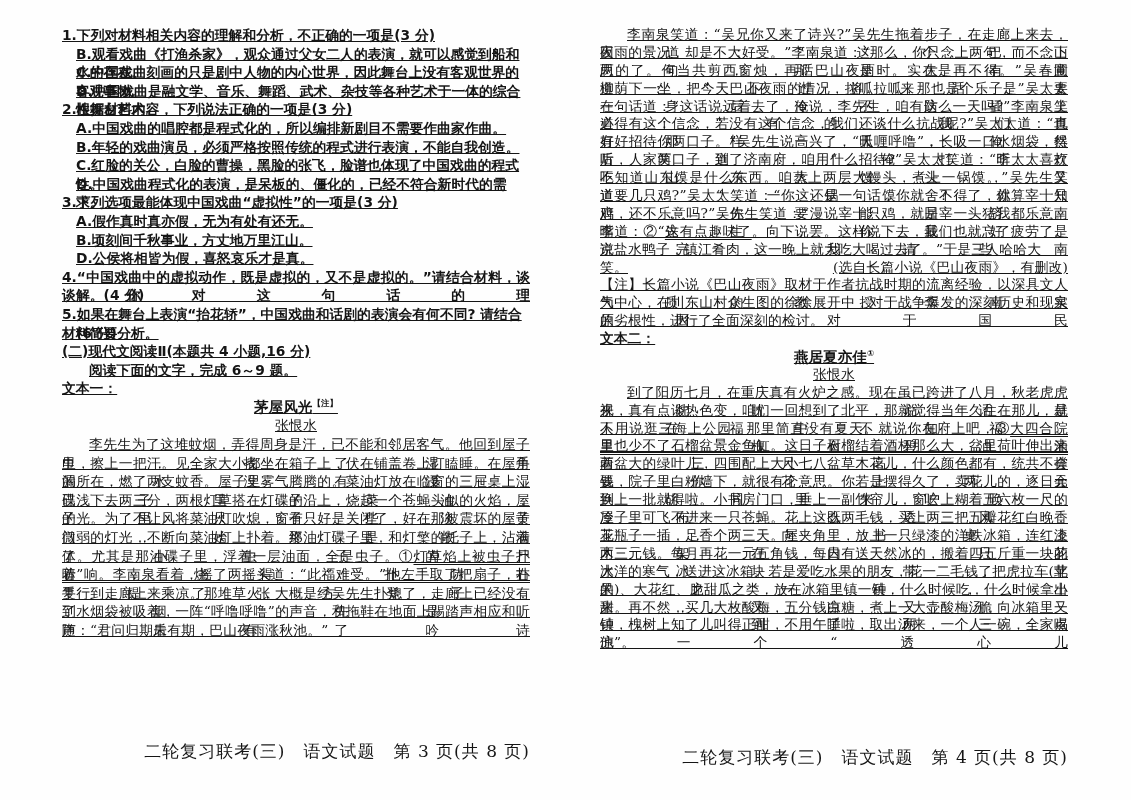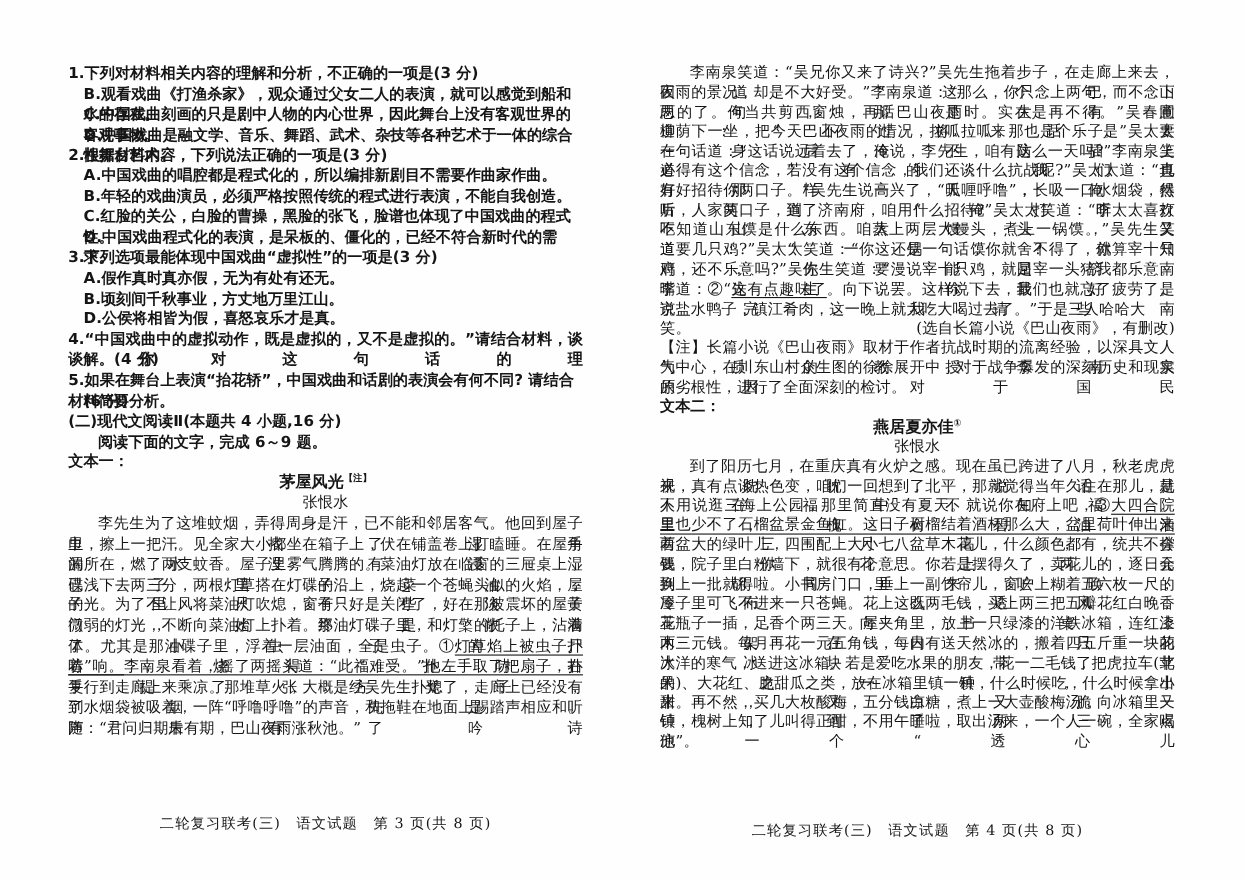--- a/index.html
+++ b/index.html
@@ -5,41 +5,41 @@
   html,body{margin:0;padding:0;}
   body{
     width:1131px;height:800px;position:relative;overflow:hidden;
     background:#ffffff;color:#151515;
     font-family:"DejaVu Serif","Liberation Serif",serif;
   }
   .sheet{position:absolute;inset:0;background:#fefefe;}
   .page{position:absolute;top:0;height:800px;}
   .page-3{left:62px;width:468px;}
   .page-4{left:600px;width:468px;}
-  .content{padding-top:58px;}
+  .content{padding-top:26px;text-decoration:underline;}
   .line{font-size:13.8px;letter-spacing:.2px;}
   .page-3 .line{line-height:18.6px;height:18.6px;}
   .page-4 .line{line-height:17.9px;height:17.9px;}
   
   .q,.sec,.label,.read,.opt,.title{
     font-family:"DejaVu Sans","Liberation Sans",sans-serif;
     font-weight:700;letter-spacing:0;
   }
   .opt{padding-left:14px;}
   .read{text-indent:27px;}
   .title{text-align:center;font-size:14.6px;}
   .author{text-align:center;}
   .bodyi{text-indent:27px;}
   .j{text-align:justify;text-align-last:justify;}
   .rightal{text-align:right;}
   .u{text-decoration:underline;text-underline-offset:3px;text-decoration-thickness:1px;}
   sup{font-size:8.5px;vertical-align:super;line-height:0;font-weight:700;}
   .footer{
-    position:absolute;width:100%;text-align:center;
-    font-size:13px;letter-spacing:1px;
+    position:absolute;width:100%;text-align:right;
+    font-size:17px;letter-spacing:1px;
   }
   .page-3 .footer{top:740px;}
   .page-4 .footer{top:746px;}
 </style>
 </head>
 <body>
 
 <div class="sheet">
 
   <div class="page page-3">

